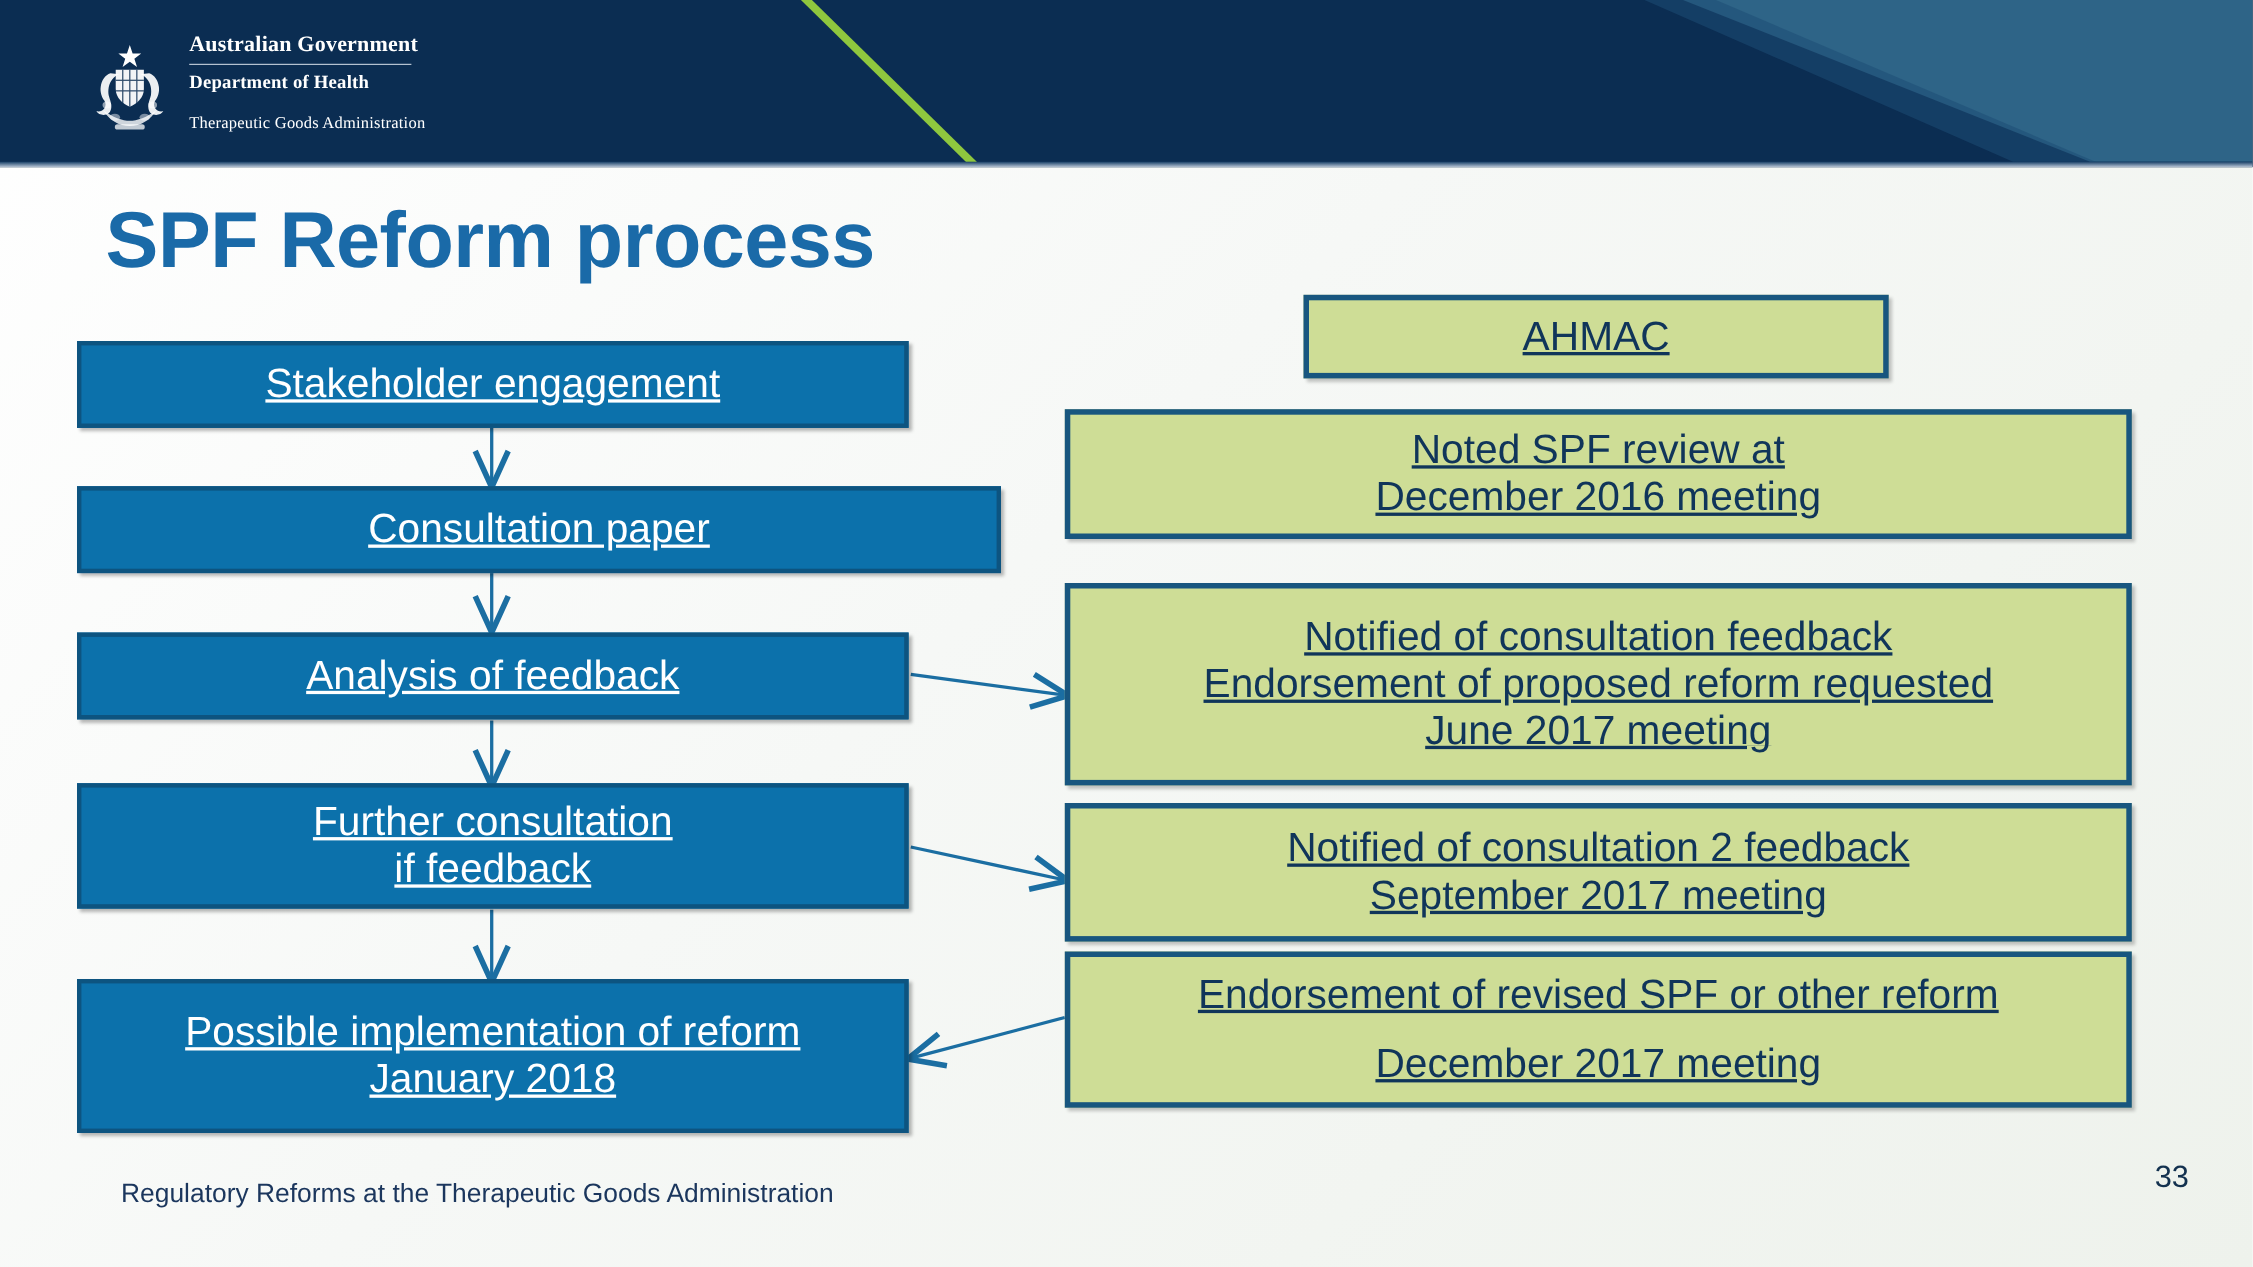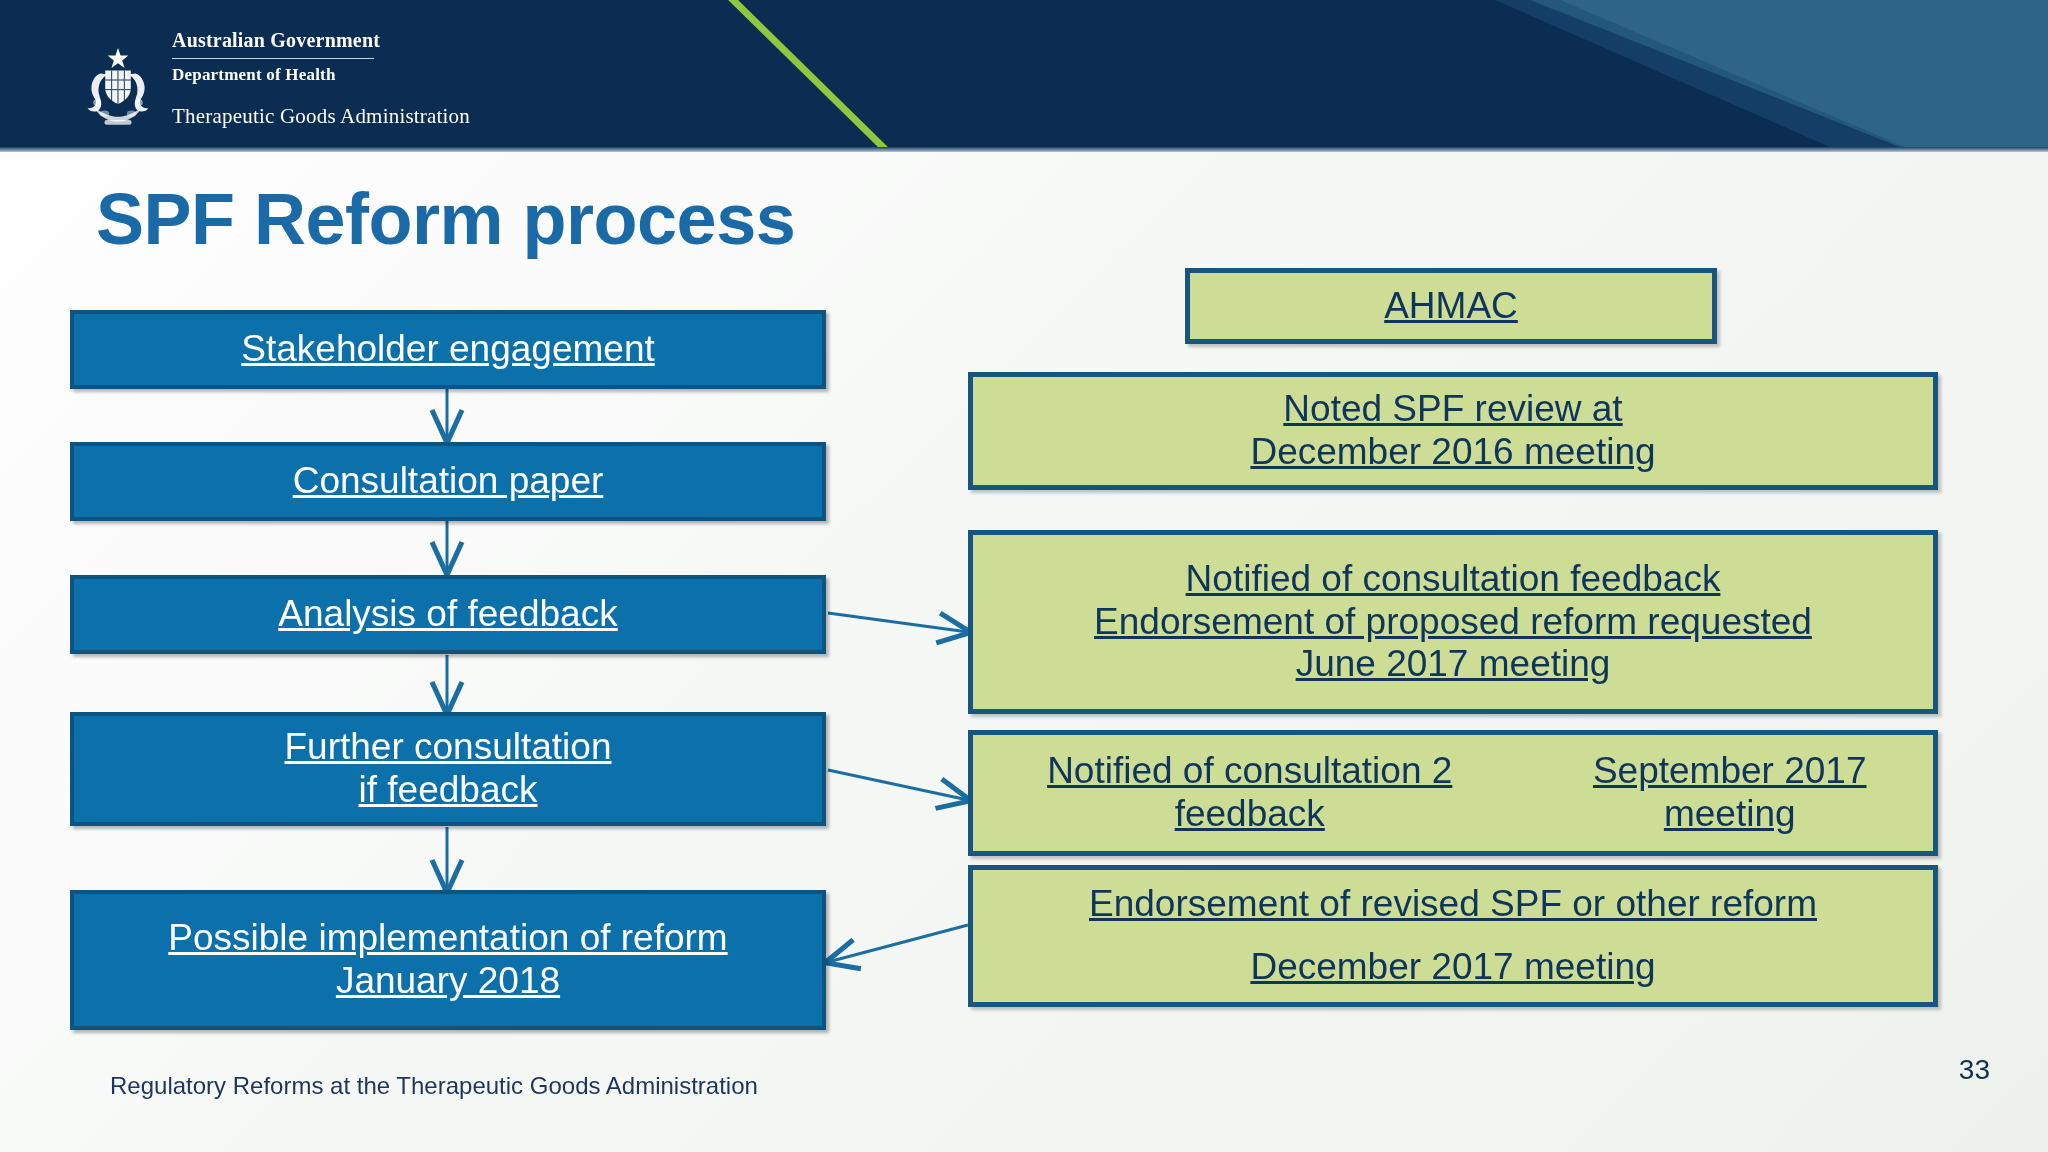--- a/index.html
+++ b/index.html
@@ -62,21 +62,21 @@
     width: 202px;
   }
   .wm-dept {
     font-family: "Liberation Serif", serif;
     font-weight: bold;
     font-size: 17px;
     white-space: nowrap;
   }
   .wm-tga {
     font-family: "Liberation Serif", serif;
-    font-size: 21px;
+    font-size: 15px;
     white-space: nowrap;
     margin-top: 18px;
   }
 
   
   .slide-title {
     position: absolute;
     left: 96px;
     top: 178px;
     font-size: 72px;
@@ -208,21 +208,21 @@
       <line x1="828" y1="770" x2="968" y2="800"></line>
 
       <line x1="968" y1="925" x2="828" y2="962"></line>
     </g>
   </svg>
 
   <div class="box box-blue" style="left:70px; top:310px; width:756px; height:79px;">
     <span>Stakeholder engagement</span>
   </div>
 
-  <div class="box box-blue" style="left:70px; top:442px; width:756px; height:79px;">
+  <div class="box box-blue" style="left:70px; top:442px; width:840px; height:79px;">
     <span>Consultation paper</span>
   </div>
 
   <div class="box box-blue" style="left:70px; top:575px; width:756px; height:79px;">
     <span>Analysis of feedback</span>
   </div>
 
   <div class="box box-blue" style="left:70px; top:712px; width:756px; height:114px; flex-direction:column;">
     <span>Further consultation</span>
     <span>if feedback</span>
@@ -241,21 +241,21 @@
     <span>Noted SPF review at</span>
     <span>December 2016 meeting</span>
   </div>
 
   <div class="box box-green" style="left:968px; top:530px; width:970px; height:184px; flex-direction:column;">
     <span>Notified of consultation feedback</span>
     <span>Endorsement of proposed reform requested</span>
     <span>June 2017 meeting</span>
   </div>
 
-  <div class="box box-green" style="left:968px; top:730px; width:970px; height:126px; flex-direction:row;">
+  <div class="box box-green" style="left:968px; top:730px; width:970px; height:126px; flex-direction:column;">
     <span>Notified of consultation 2 feedback</span>
     <span>September 2017 meeting</span>
   </div>
 
   <div class="box box-green" style="left:968px; top:865px; width:970px; height:142px; flex-direction:column;gap:20px;">
     <span>Endorsement of revised SPF or other reform</span>
     <span>December 2017 meeting</span>
   </div>
 
   <div class="footer-text">Regulatory Reforms at the Therapeutic Goods Administration</div>

